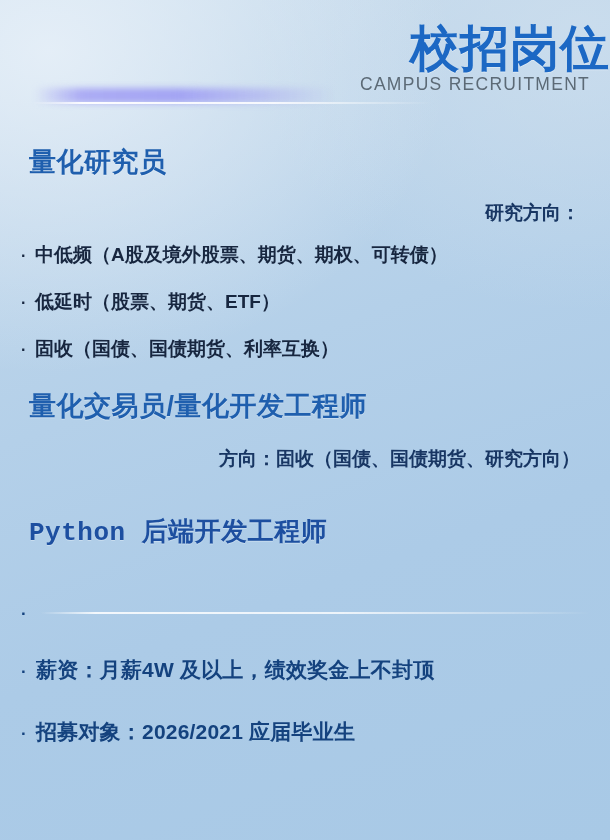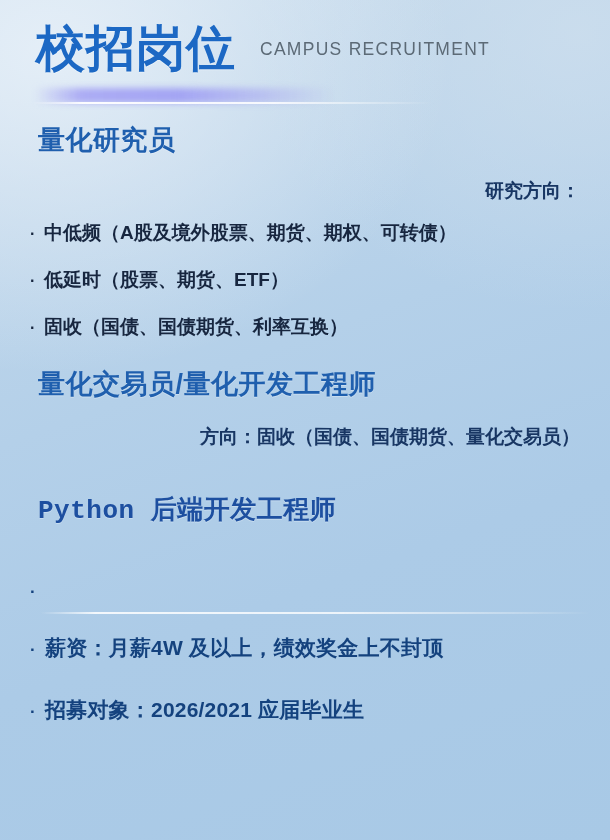--- a/index.html
+++ b/index.html
@@ -19,22 +19,23 @@
     background:
       radial-gradient(120% 70% at 8% 6%, rgba(233,241,249,0.85) 0%, rgba(233,241,249,0.0) 55%),
       radial-gradient(90% 55% at 95% 4%, rgba(206,223,238,0.75) 0%, rgba(206,223,238,0.0) 60%),
       linear-gradient(160deg, #ccdfee 0%, #bfd6ea 18%, #b4d0e9 42%, #accbe7 66%, #a8c9e6 100%);
   }
 
   
   .header {
     position: relative;
     display: flex;
-    align-items: center;
+    align-items: flex-end;
     padding: 24px 0 0 36px;
+    flex-direction: column;
   }
   .title-cn {
     font-size: 49px;
     font-weight: 700;
     line-height: 1.0;
     letter-spacing: 1px;
     color: #1c68c4;
     text-shadow: 0 1px 0 rgba(255,255,255,0.35);
     white-space: nowrap;
   }
@@ -73,21 +74,21 @@
         rgba(255,255,255,0.05) 0%,
         rgba(255,255,255,0.95) 12%,
         rgba(255,255,255,0.85) 60%,
         rgba(255,255,255,0.0) 100%);
     filter: blur(0.4px);
   }
 
   
   .content {
     position: relative;
-    padding: 0 30px 0 30px;
+    padding: 0 30px 0 21px;
   }
 
   .section { position: relative; }
 
   .section-title {
     color: #1f5fae;
     font-size: 27px;
     font-weight: 700;
     letter-spacing: 0.5px;
     text-shadow: 0 1px 0 rgba(255,255,255,0.3);
@@ -200,21 +201,21 @@
         </li>
         <li class="bullet">
           <span class="dot">·</span>
           <span>固收（国债、国债期货、利率互换）</span>
         </li>
       </ul>
     </div>
 
     <div class="section">
       <div class="section-title s2-title">量化交易员/量化开发工程师</div>
-      <div class="sub-label s2-sub">方向：固收（国债、国债期货、量化交易员）</div>
+      <div class="sub-label s2-sub">方向：固收（国债、国债期货、研究方向）</div>
     </div>
 
     <div class="section">
       <div class="section-title python s3-title">Python 后端开发工程师</div>
     </div>
 
   </div>
 
   <div class="rule-bottom"></div>
 

